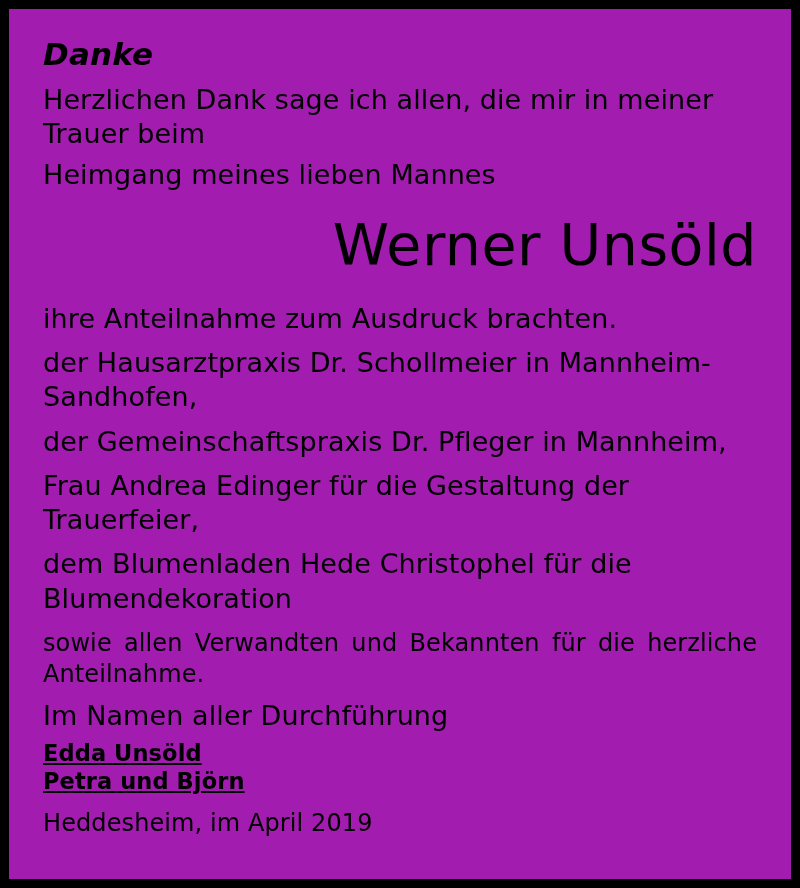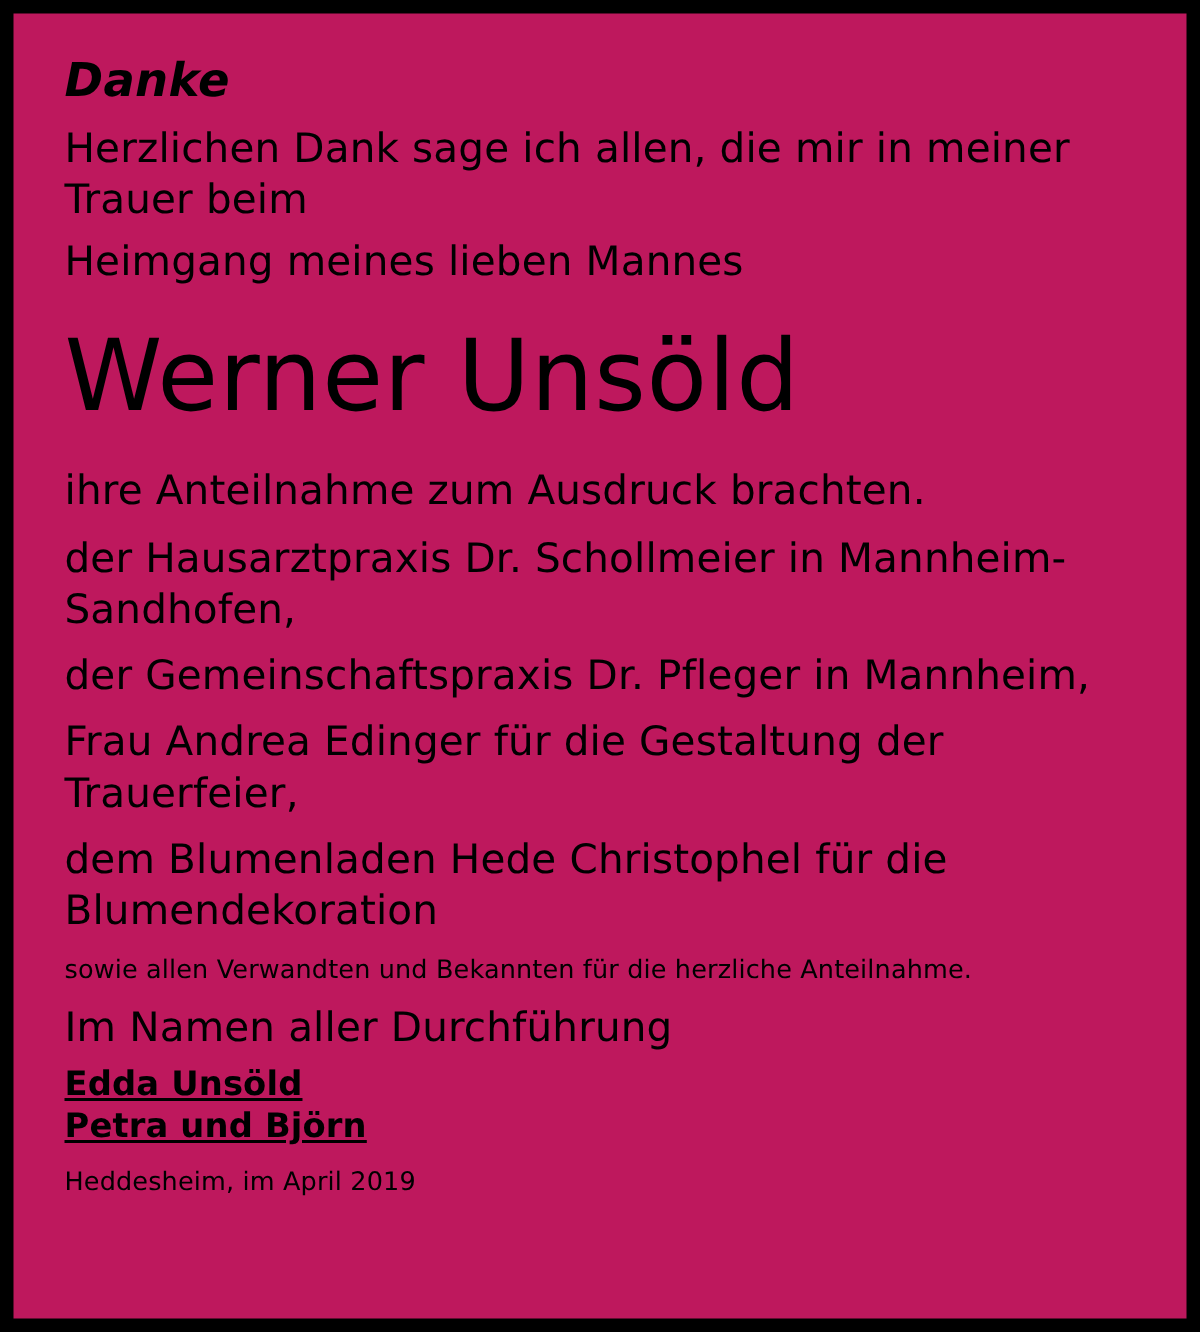--- a/index.html
+++ b/index.html
@@ -9,21 +9,21 @@
   }
   body {
     width: 800px;
     height: 888px;
     font-family: "DejaVu Sans", sans-serif;
   }
   .notice {
     box-sizing: border-box;
     width: 800px;
     height: 888px;
-    background: #be185d;
+    background: #a21caf;
     border: 9px solid #000000;
     padding: 28px 34px 10px 34px;
     color: #000000;
   }
   .heading {
     font-family: "DejaVu Sans", sans-serif;
     font-weight: bold;
     font-style: italic;
     font-size: 31px;
     line-height: 1.1;
@@ -36,41 +36,41 @@
     margin: 0 0 10px 0;
     letter-spacing: 0.1px;
   }
   .para.tight {
     margin-bottom: 6px;
   }
   .para.justify {
     text-align: justify;
   }
   .name {
-    text-align: left;
-    font-size: 66px;
+    text-align: right;
+    font-size: 57px;
     line-height: 1.05;
     font-weight: 400;
     margin: 24px 0 26px 0;
     letter-spacing: 0.5px;
   }
   .bold {
     font-weight: bold;
     font-size: 22.5px;
     line-height: 1.25;
     margin: 0;
     letter-spacing: 0.1px;
     text-decoration: underline;
   }
   .signature-block {
     margin-top: 8px;
   }
   .closing {
     margin-top: 12px;
-    font-size: 17px;
+    font-size: 24px;
     line-height: 1.27;
     letter-spacing: 0.1px;
   }
 </style>
 </head>
 <body>
 
 <div class="notice">
 
   <div class="heading">Danke</div>

